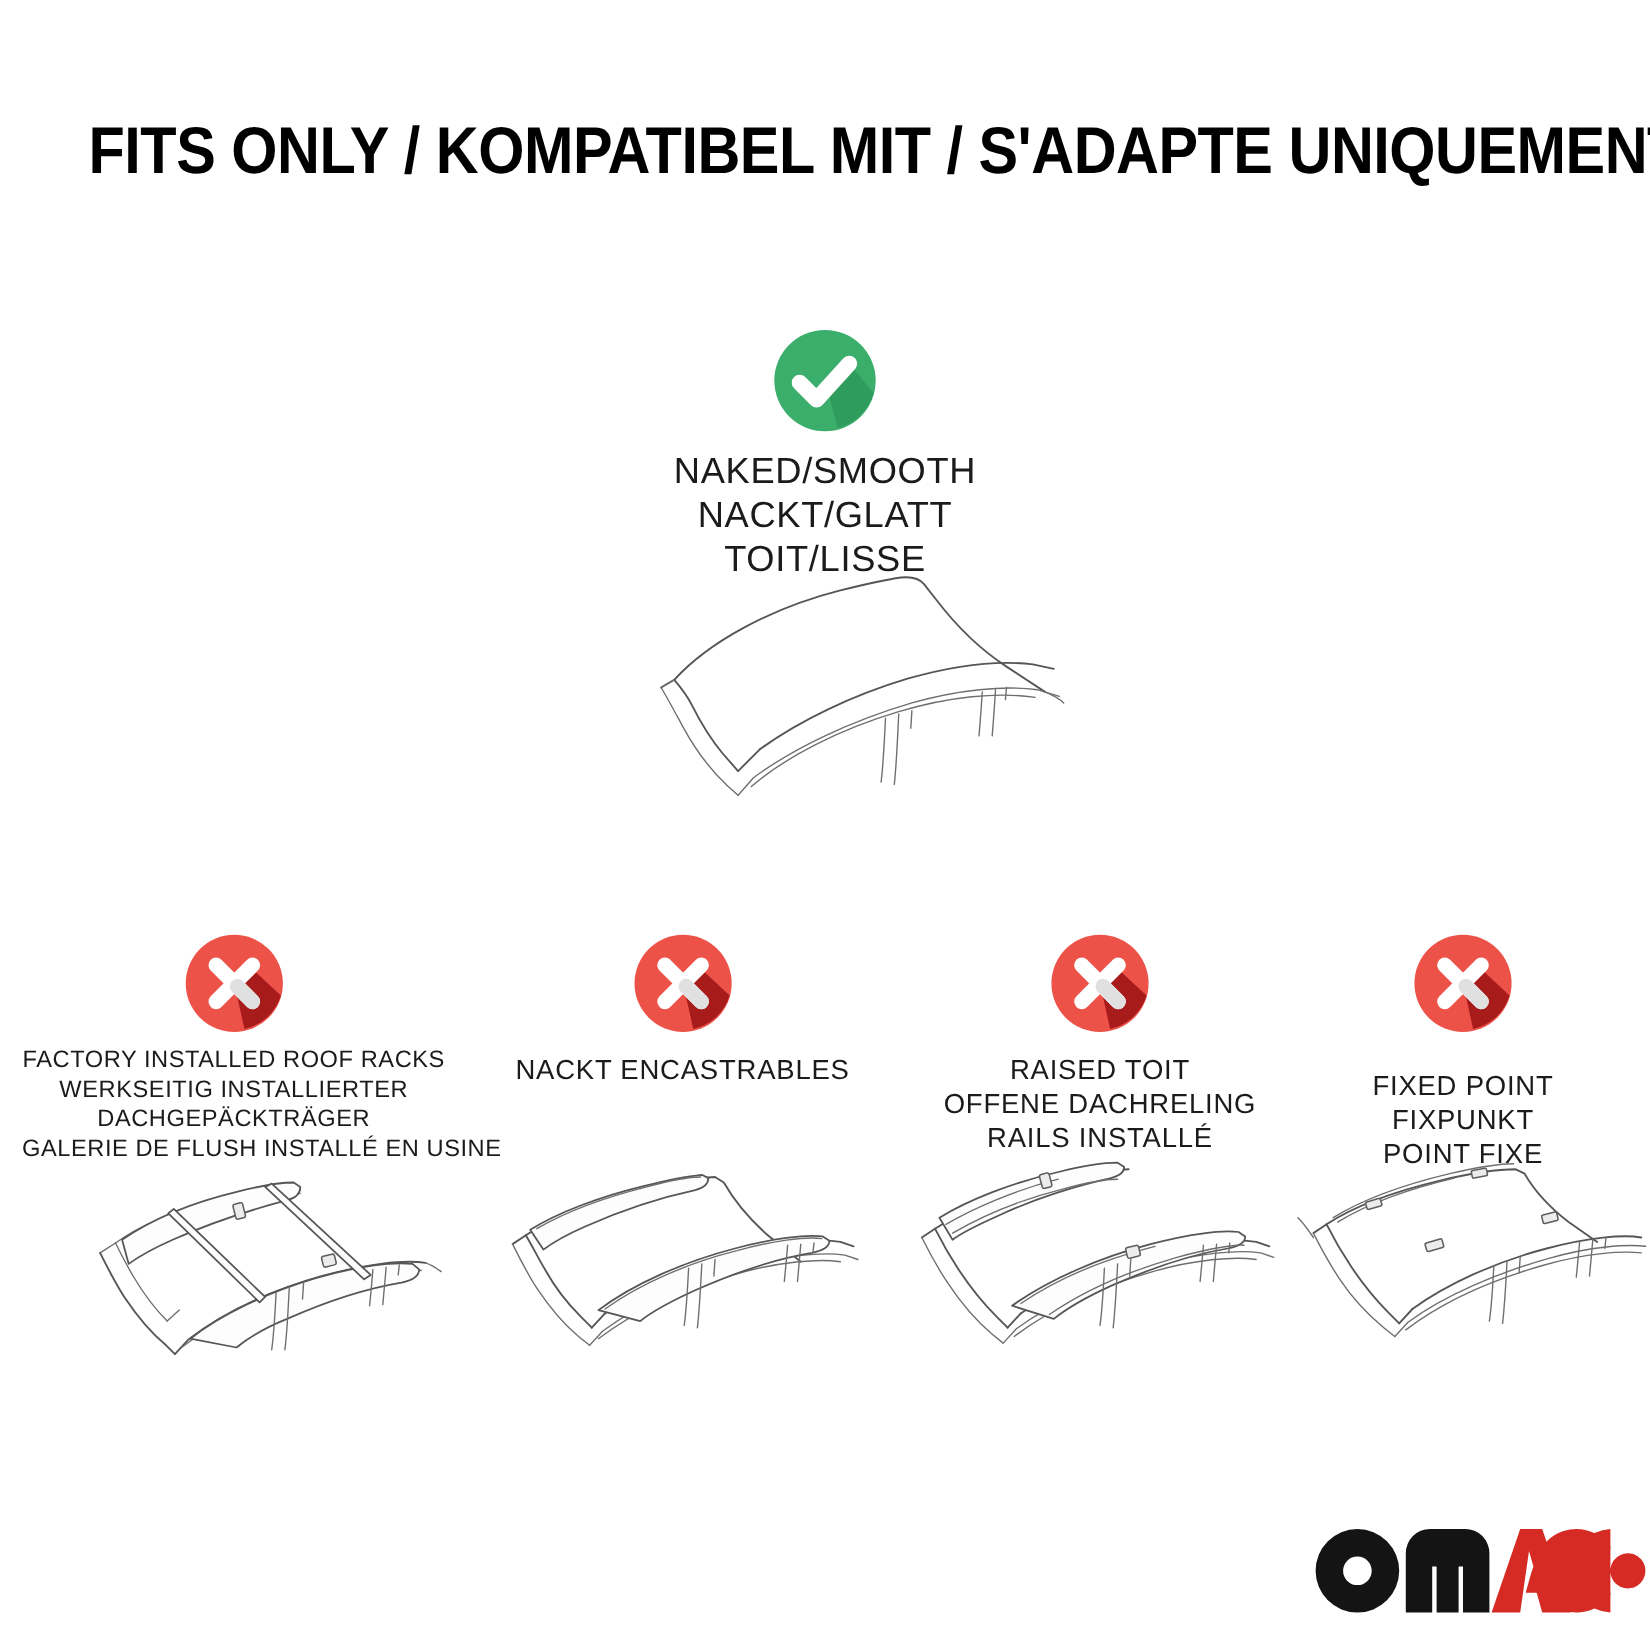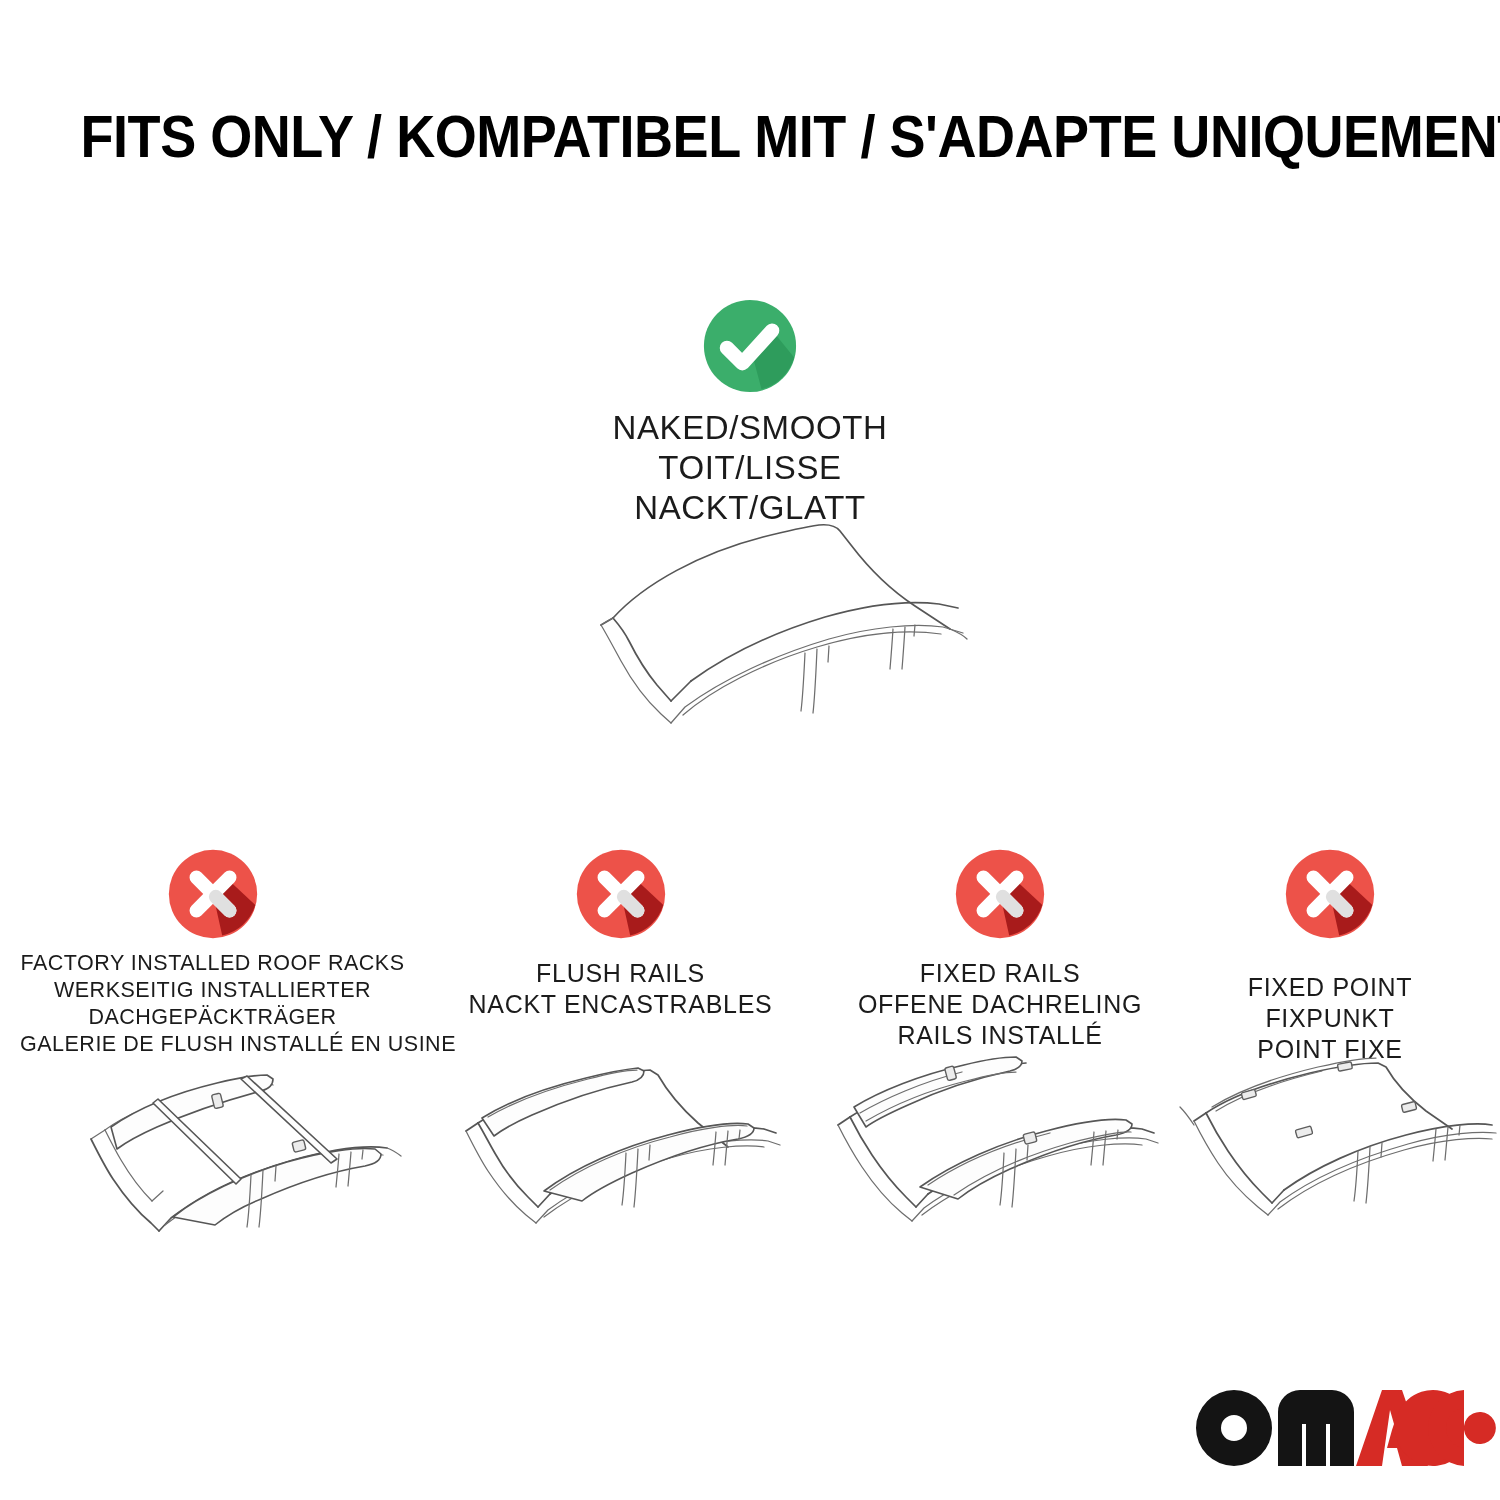--- a/index.html
+++ b/index.html
@@ -134,22 +134,22 @@
   <div class="badge-wrap">
     <svg class="badge-check" viewBox="0 0 100 100">
       <circle cx="50" cy="50" r="48" fill="#3BAE6B"></circle>
       <path d="M50 50 L70 30 L96 62 A48 48 0 0 1 62 95 Z" fill="#2E9C5C"></path>
       <path d="M26 52 L42 68 L73 34" fill="none" stroke="#FFFFFF" stroke-width="15" stroke-linecap="round" stroke-linejoin="round"></path>
     </svg>
   </div>
 
   <div class="fit-label">
     <div>NAKED/SMOOTH</div>
+    <div>NACKT/GLATT</div>
     <div>TOIT/LISSE</div>
-    <div>NACKT/GLATT</div>
   </div>
 </div>
 
 <div id="fit-illustration">
   <svg viewBox="0 0 540 300" width="540" height="300">
 
     <path class="ln" d="M118 113 C150 78 206 48 268 32 C292 26 310 22 324 20 C334 19 341 21 345 26
                         L356 40 C372 61 394 84 420 101 L455 124"></path>
     <path class="ln" d="M118 113 L106 120"></path>
     <path class="ln" d="M118 113 C124 120 130 128 134 136 C142 152 152 168 162 180 L176 196"></path>
@@ -202,40 +202,39 @@
         <path d="M50 50 L66 34 L96 62 A48 48 0 0 1 60 95 Z" fill="#A81B1B"></path>
         <g stroke-linecap="round">
           <path d="M32 32 L68 68" stroke="#FFFFFF" stroke-width="15"></path>
           <path d="M32 68 L50 50" stroke="#FFFFFF" stroke-width="15"></path>
           <path d="M50 50 L68 32" stroke="#FFFFFF" stroke-width="15"></path>
           <path d="M53 53 L68 68" stroke="#E0E0E0" stroke-width="15"></path>
         </g>
       </svg>
     </div>
     <div class="unfit-label" style="margin-top:18px;">
-      <div>FLUSH RAILS</div>
       <div>NACKT ENCASTRABLES</div>
     </div>
   </div>
 
   <div class="unfit-col" style="left:815px; width:370px;">
     <div class="badge-wrap">
       <svg class="badge-x" viewBox="0 0 100 100">
         <circle cx="50" cy="50" r="48" fill="#ED5249"></circle>
         <path d="M50 50 L66 34 L96 62 A48 48 0 0 1 60 95 Z" fill="#A81B1B"></path>
         <g stroke-linecap="round">
           <path d="M32 32 L68 68" stroke="#FFFFFF" stroke-width="15"></path>
           <path d="M32 68 L50 50" stroke="#FFFFFF" stroke-width="15"></path>
           <path d="M50 50 L68 32" stroke="#FFFFFF" stroke-width="15"></path>
           <path d="M53 53 L68 68" stroke="#E0E0E0" stroke-width="15"></path>
         </g>
       </svg>
     </div>
     <div class="unfit-label" style="margin-top:18px;">
-      <div>FIXED RAILS</div>
+      <div>RAISED TOIT</div>
       <div>OFFENE DACHRELING</div>
       <div>RAILS INSTALLÉ</div>
     </div>
   </div>
 
   <div class="unfit-col" style="left:1185px; width:290px;">
     <div class="badge-wrap">
       <svg class="badge-x" viewBox="0 0 100 100">
         <circle cx="50" cy="50" r="48" fill="#ED5249"></circle>
         <path d="M50 50 L66 34 L96 62 A48 48 0 0 1 60 95 Z" fill="#A81B1B"></path>

